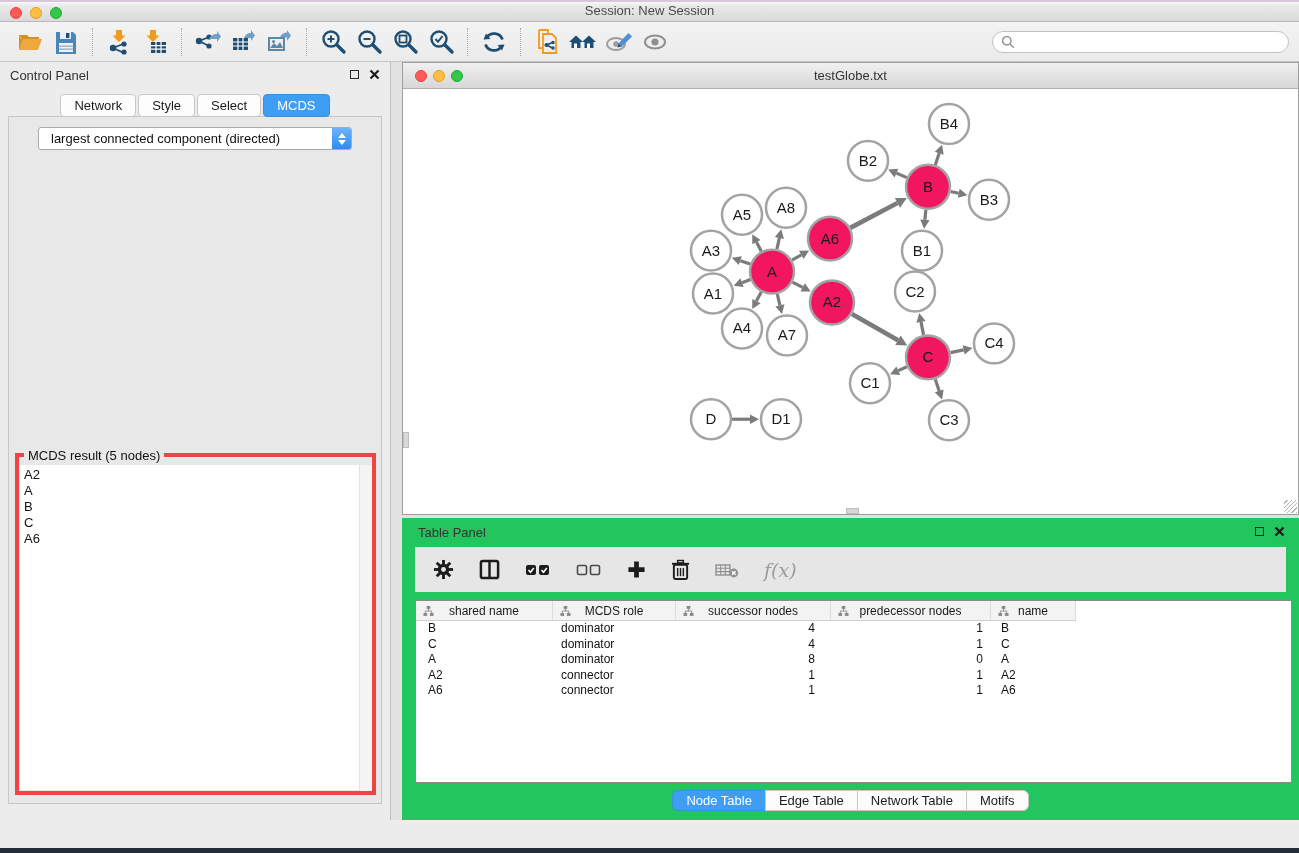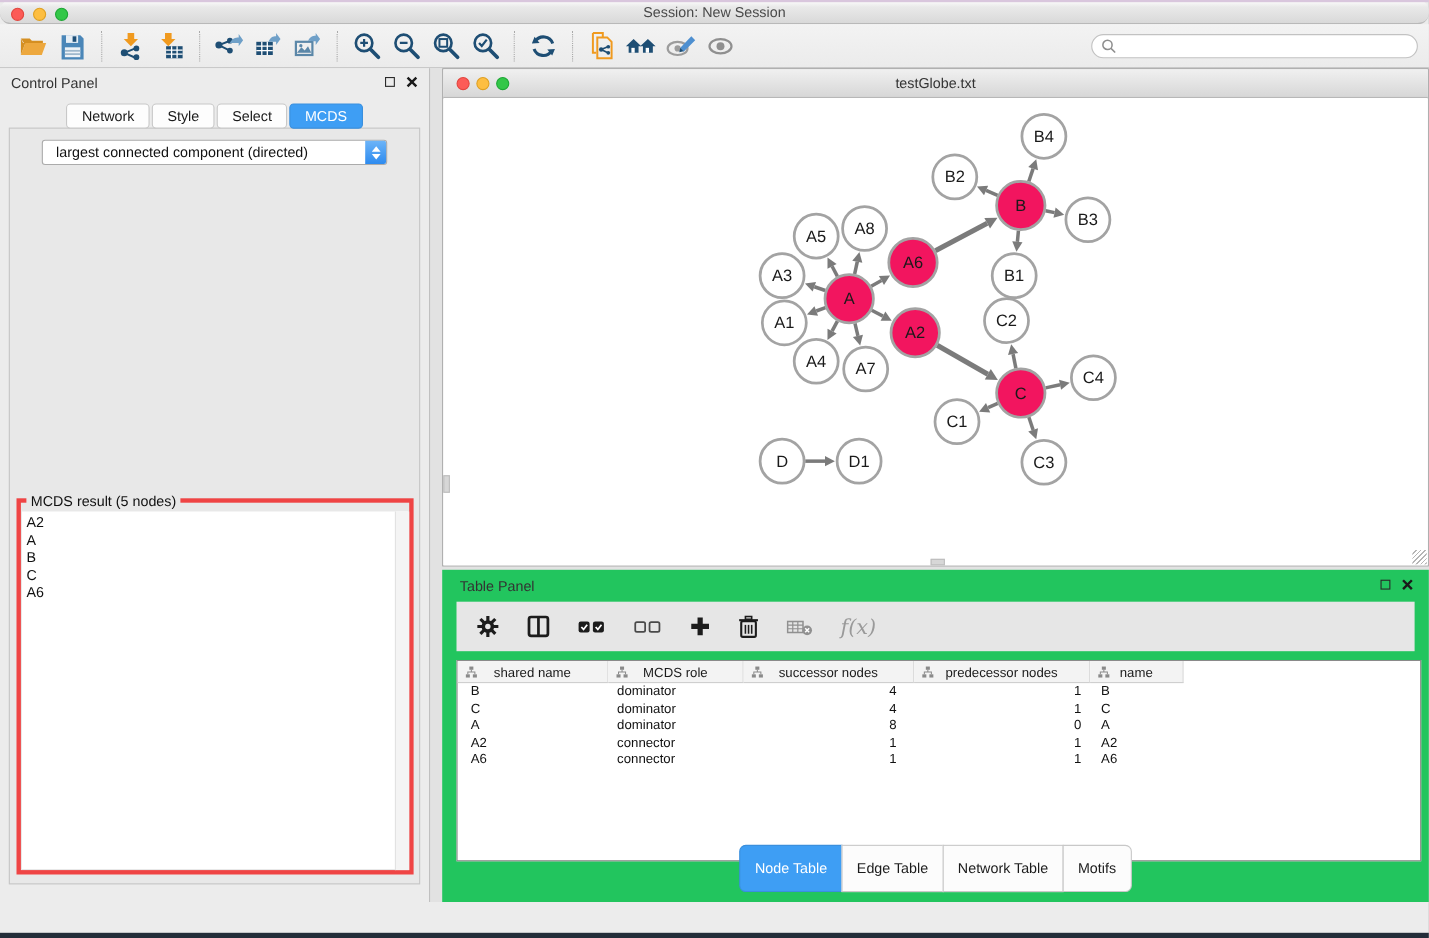--- a/index.html
+++ b/index.html
@@ -1,21 +1,21 @@
 <!DOCTYPE html>
 <html><head>
 <meta charset="utf-8">
 <style>
   * { margin:0; padding:0; box-sizing:border-box; }
   body { margin:0; background:#444; font-family:"Liberation Sans", sans-serif; }
   .screen { position:relative; width:1299px; height:853px; background:#ECECEC; overflow:hidden; font-family:"Liberation Sans", sans-serif; }
 
   
   .titlebar { position:absolute; top:0; left:0; right:0; height:22px;
-    background:linear-gradient(#ffffff, #e9e9e9 30%, #d9d9d9); border-bottom:1px solid #b9b9b9;border-radius:10px; }
+    background:linear-gradient(#ffffff, #e9e9e9 30%, #d9d9d9); border-bottom:1px solid #b9b9b9; }
   .titlebar::before { content:""; position:absolute; top:0; left:0; right:0; height:2px; background:#d9c6dd; }
   .traffic { position:absolute; display:flex; gap:8px; }
   .titlebar .traffic { top:7px; left:10px; }
   .light { width:12px; height:12px; border-radius:50%; }
   .light.red { background:#fc5b57; border:1px solid #e2463f; }
   .light.yellow { background:#fdbe41; border:1px solid #dfa023; }
   .light.green { background:#33c748; border:1px solid #1ea735; }
   .win-title { position:absolute; left:0; right:0; top:3px; text-align:center; font-size:13px; color:#4a4a4a; }
 
   
@@ -81,21 +81,21 @@
   .th-cell { position:relative; background:#f3f3f3; border-right:1px solid #dcdcdc; border-bottom:1px solid #cfcfcf;
     font-size:12px; color:#1a1a1a; display:flex; align-items:center; justify-content:center; }
   .th-cell .tree-ic { position:absolute; left:7px; top:4px; }
   .th-fill { flex:1; background:#fff; }
   .tb-row { display:flex; height:15.5px; font-size:12px; color:#111; }
   .tb-cell { overflow:hidden; white-space:nowrap; line-height:15.5px; }
   .c0 { padding-left:12px; } .c1 { padding-left:8px; }
   .c2 { text-align:right; padding-right:16px; } .c3 { text-align:right; padding-right:8px; }
   .c4 { padding-left:10px; }
   .tp-tabs { position:absolute; bottom:9px; left:0; right:0; display:flex; justify-content:center; }
-  .tp-tab { padding:13px 13px; background:#fcfcfc; border:1px solid #c8c8c8; font-size:13px; color:#1b1b1b; margin-left:-1px; cursor:default; }
+  .tp-tab { padding:2px 13px; background:#fcfcfc; border:1px solid #c8c8c8; font-size:13px; color:#1b1b1b; margin-left:-1px; cursor:default; }
   .tp-tab:first-child { border-radius:6px 0 0 6px; margin-left:0; }
   .tp-tab:last-child { border-radius:0 6px 6px 0; }
   .tp-tab.active { background:#3e9ef4; border-color:#3a8fdd; color:#fff; }
 
   
   .status-bar { position:absolute; left:0; top:820px; right:0; height:28px; background:#eeeeee; border-top:1px solid #c2c2c2; }
   .list-btn { position:absolute; left:10px; top:4px; width:26px; height:20px; background:#f8f8f8; border:1px solid #a5a5a5; border-radius:2px; display:flex; align-items:center; justify-content:center; cursor:default; }
   .memory-btn { position:absolute; right:10px; top:4px; height:20px; padding:0 9px; background:linear-gradient(#ffffff,#efefef); border:1px solid #ababab; border-radius:3px; display:flex; align-items:center; gap:6px; font-size:12px; color:#111; cursor:default; }
   .mem-dot { width:11px; height:11px; border-radius:50%; background:#18a73c; }
   .bottom-strip { position:absolute; left:0; top:848px; right:0; height:5px; background:#232d39; }

